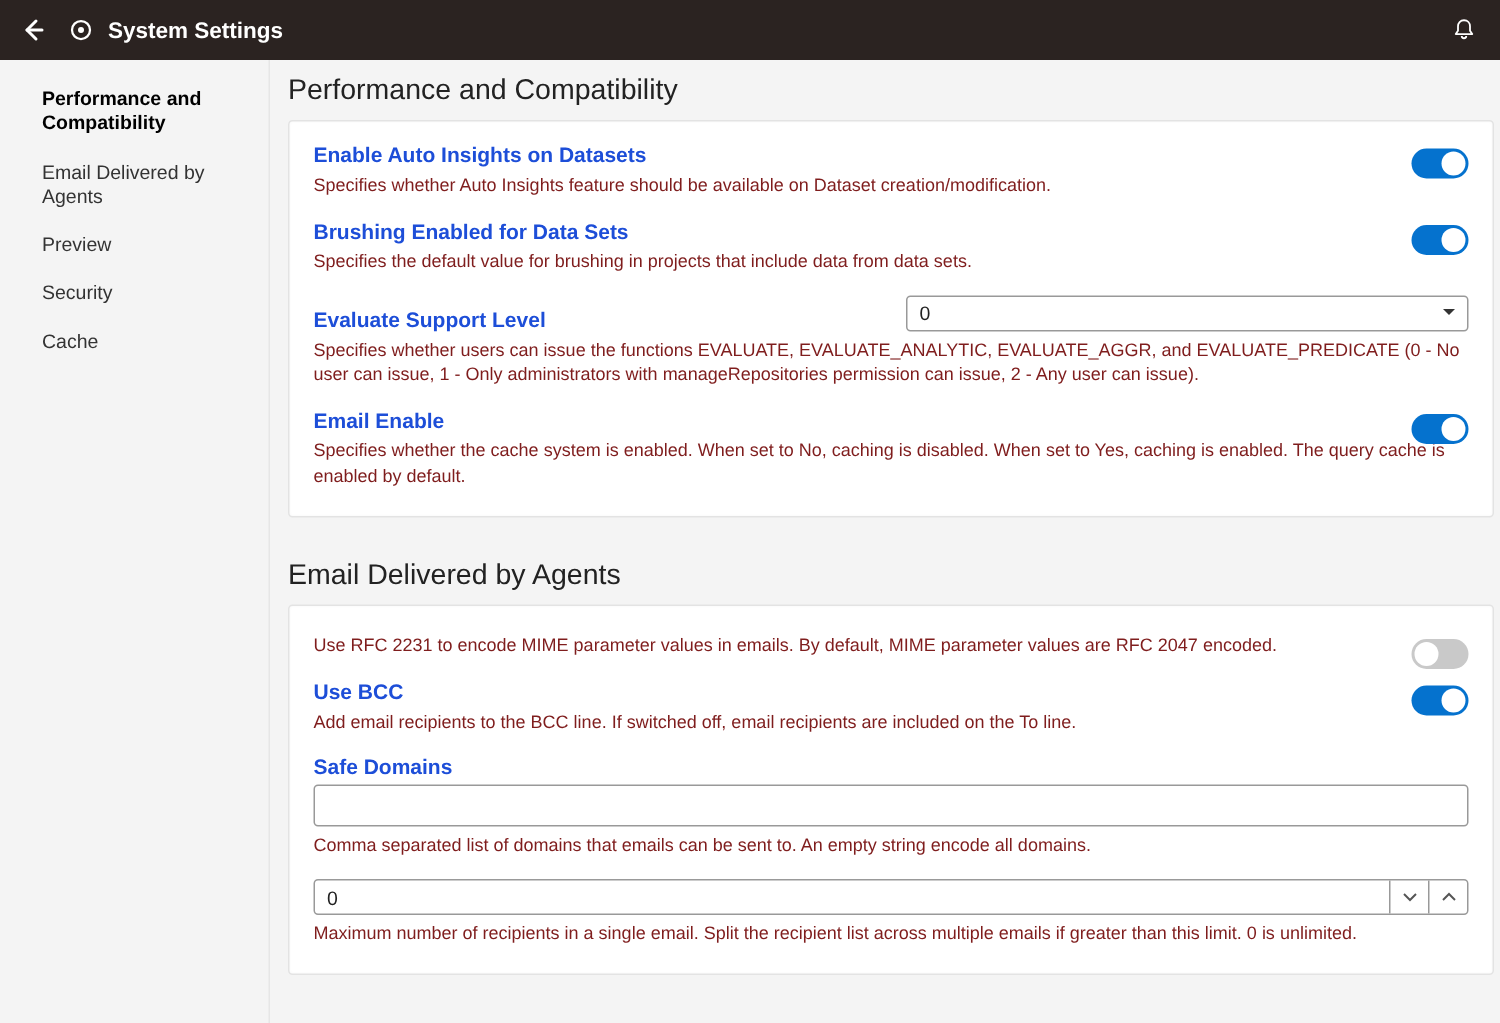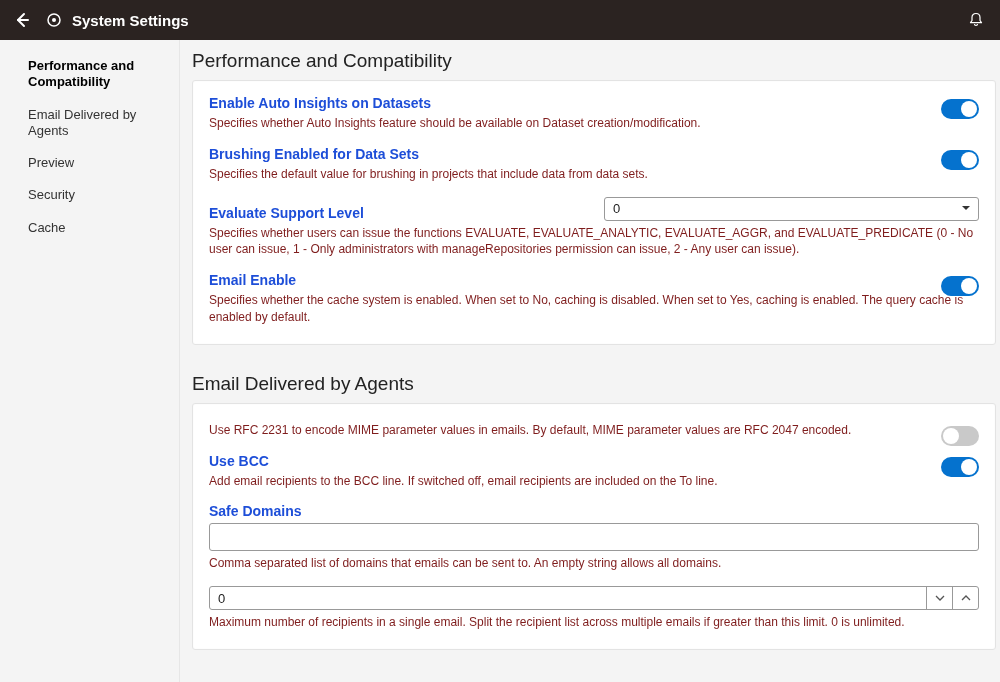--- a/index.html
+++ b/index.html
@@ -138,21 +138,21 @@
 
       <div class="row">
         <div class="label">Use BCC</div>
         <div class="toggle"><span class="switch"><span class="knob"></span></span></div>
         <div class="desc">Add email recipients to the BCC line. If switched off, email recipients are included on the To line.</div>
       </div>
 
       <div class="row">
         <div class="label">Safe Domains</div>
         <input class="text-input" type="text" value="" style="">
-        <div class="desc">Comma separated list of domains that emails can be sent to. An empty string allows all domains.</div>
+        <div class="desc">Comma separated list of domains that emails can be sent to. An empty string encode all domains.</div>
       </div>
 
       <div class="row">
         <div class="field-line">
           <div class="spinner">
             <div class="val">0</div>
             <div class="btn">
                 <svg viewBox="0 0 10 10">
                   <path d="M1 3 L5 7 L9 3" stroke="#555" stroke-width="1.3" fill="none"></path>
                 </svg>

